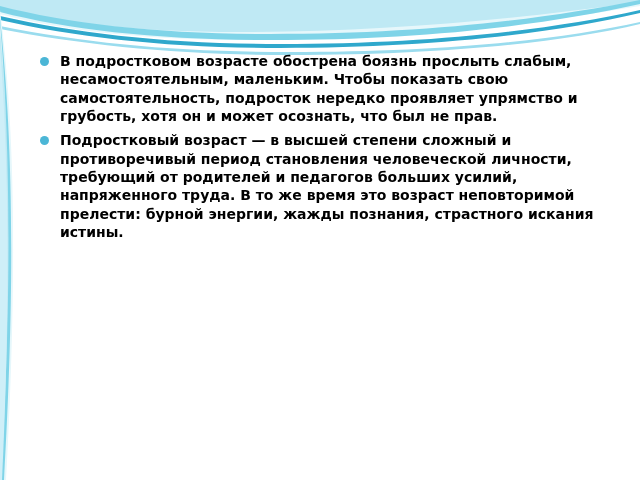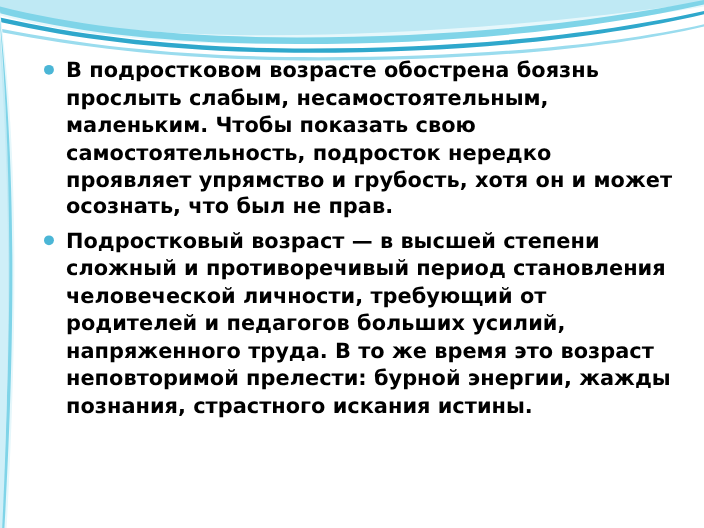--- a/index.html
+++ b/index.html
@@ -47,21 +47,21 @@
   }
   ul.bullets {
     list-style: none;
     margin: 0;
     padding: 0;
   }
   ul.bullets > li {
     position: relative;
     padding-left: 24px;
     margin-bottom: 6px;
-    font-size: 19px;
+    font-size: 14px;
     line-height: 1.31;
     font-weight: bold;
     color: #000000;
     text-align: left;
   }
   ul.bullets > li .marker {
     position: absolute;
     left: 4px;
     top: 0.36em;
     width: 9px;

